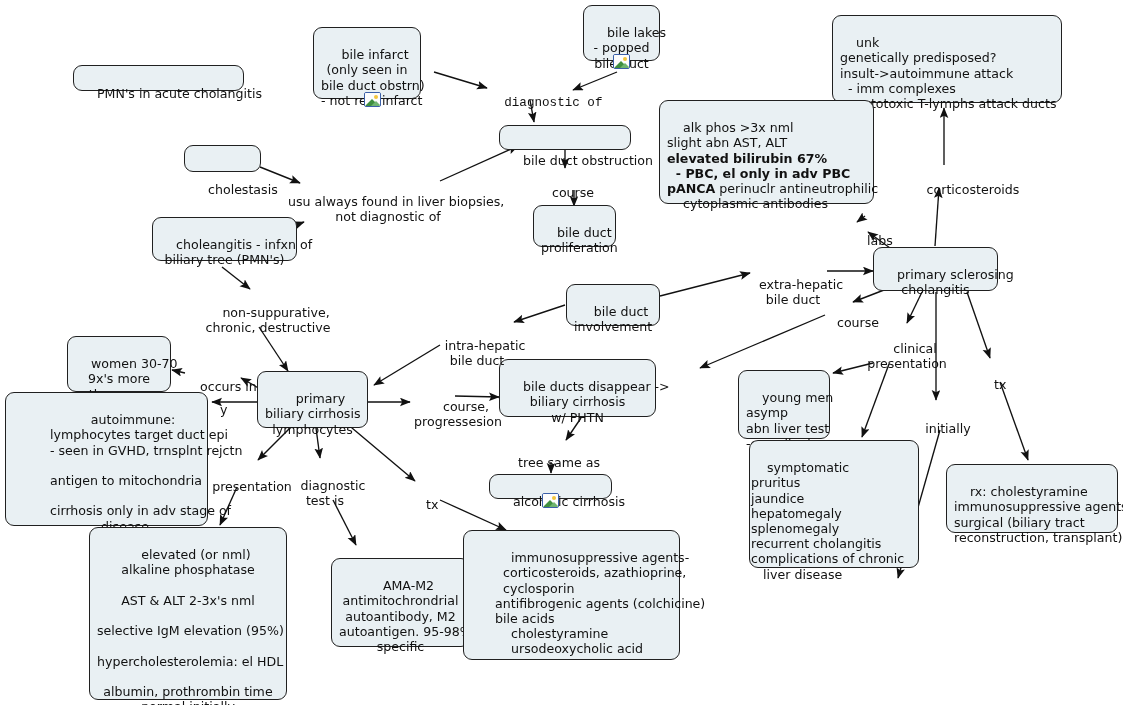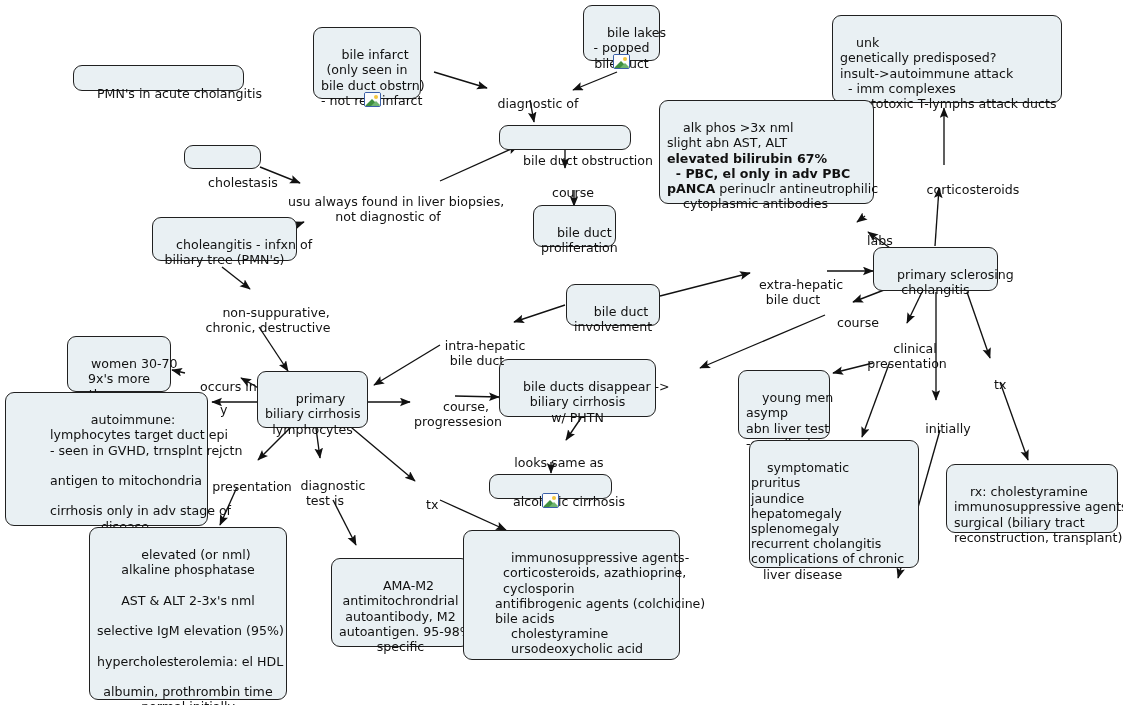--- a/index.html
+++ b/index.html
@@ -213,21 +213,21 @@
 
   <div class="node left" style="left:659px;top:100px;width:215px;height:104px;">
     <span>alk phos &gt;3x nml
 slight abn AST, ALT
 <b>elevated bilirubin 67%</b>
 <b>  - PBC, el only in adv PBC</b>
 <b>pANCA</b> perinuclr antineutrophilic
     cytoplasmic antibodies</span>
   </div>
 
-  <div class="node center" style="left:184px;top:145px;width:77px;height:24px;padding-top:14px;">
+  <div class="node center" style="left:184px;top:145px;width:77px;height:24px;padding-top:21px;">
     <span>cholestasis</span>
   </div>
 
   <div class="node center" style="left:499px;top:125px;width:132px;height:25px;padding-top:12px;">
     <span>bile duct obstruction</span>
   </div>
 
   <div class="node center" style="left:533px;top:205px;width:83px;height:42px;">
     <span>bile duct
 proliferation</span>
@@ -338,21 +338,21 @@
     <span>immunosuppressive agents-
   corticosteroids, azathioprine,
   cyclosporin
 antifibrogenic agents (colchicine)
 bile acids
     cholestyramine
     ursodeoxycholic acid</span>
   </div>
 
 
-  <div class="elabel center" style="left:474px;top:81px;width:112px;">
+  <div class="elabel center" style="left:474px;top:81px;width:112px;font-family:Liberation Mono, monospace;">
     <span>diagnostic of</span>
   </div>
 
   <div class="elabel center" style="left:272px;top:179px;width:232px;">
     <span>usu always found in liver biopsies,
 not diagnostic of</span>
   </div>
 
   <div class="elabel center" style="left:535px;top:170px;width:60px;">
     <span>course</span>
@@ -418,16 +418,16 @@
   <div class="elabel center" style="left:282px;top:463px;width:86px;">
     <span>diagnostic
 test is</span>
   </div>
 
   <div class="elabel center" style="left:410px;top:482px;width:28px;">
     <span>tx</span>
   </div>
 
   <div class="elabel center" style="left:496px;top:440px;width:110px;">
-    <span>looks same as</span>
+    <span>tree same as</span>
   </div>
 
 </div>
 
 </body></html>

